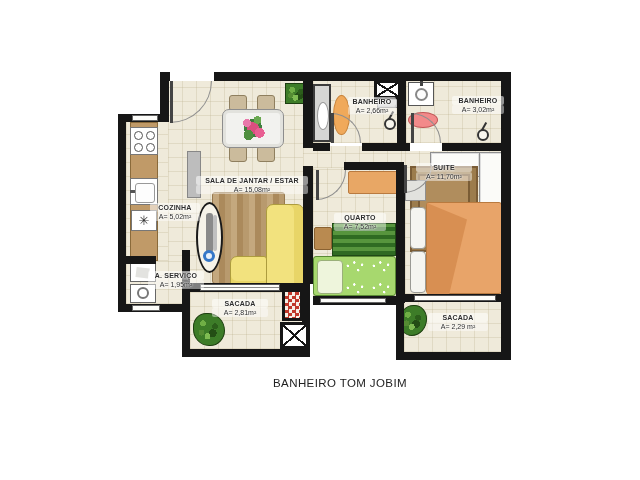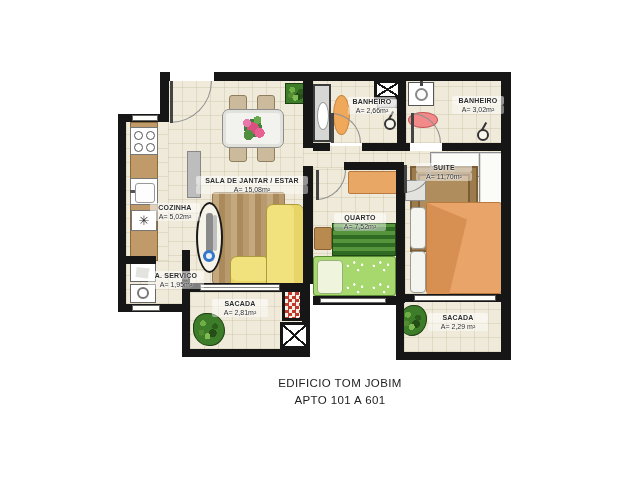--- a/index.html
+++ b/index.html
@@ -217,17 +217,16 @@
   <div class="rlabel" style="left:212px;top:299px;width:56px;">
     <span class="nm">SACADA</span>
     <span class="ar">A= 2,81m²</span>
   </div>
   <div class="rlabel" style="left:428px;top:313px;width:60px;">
     <span class="nm">SACADA</span>
     <span class="ar">A= 2,29 m²</span>
   </div>
 
   <div id="title">
-    <div>EDIFICIO TOM JOBIM</div>
-    <div>APTO 101 A 601</div>
+    <div>BANHEIRO TOM JOBIM</div>
   </div>
 
 </div>
 
 </body></html>

